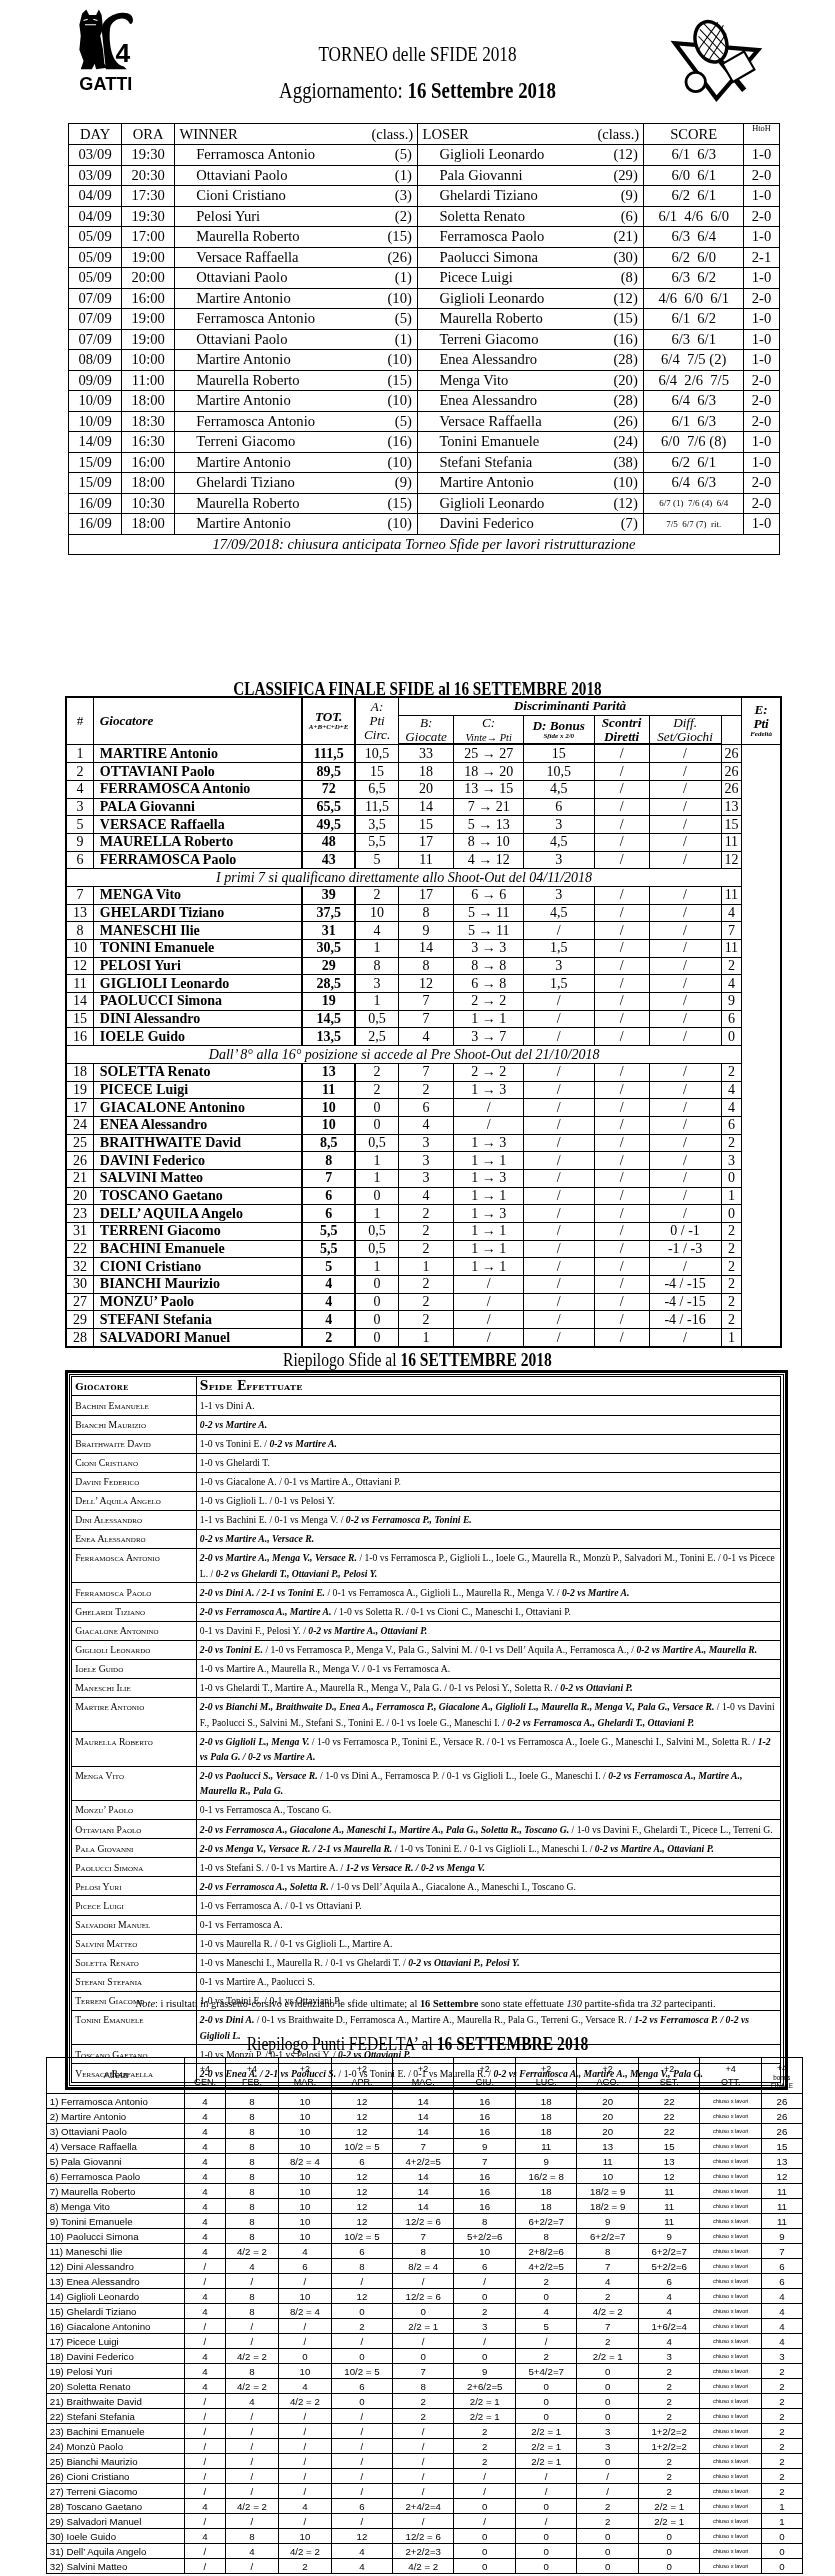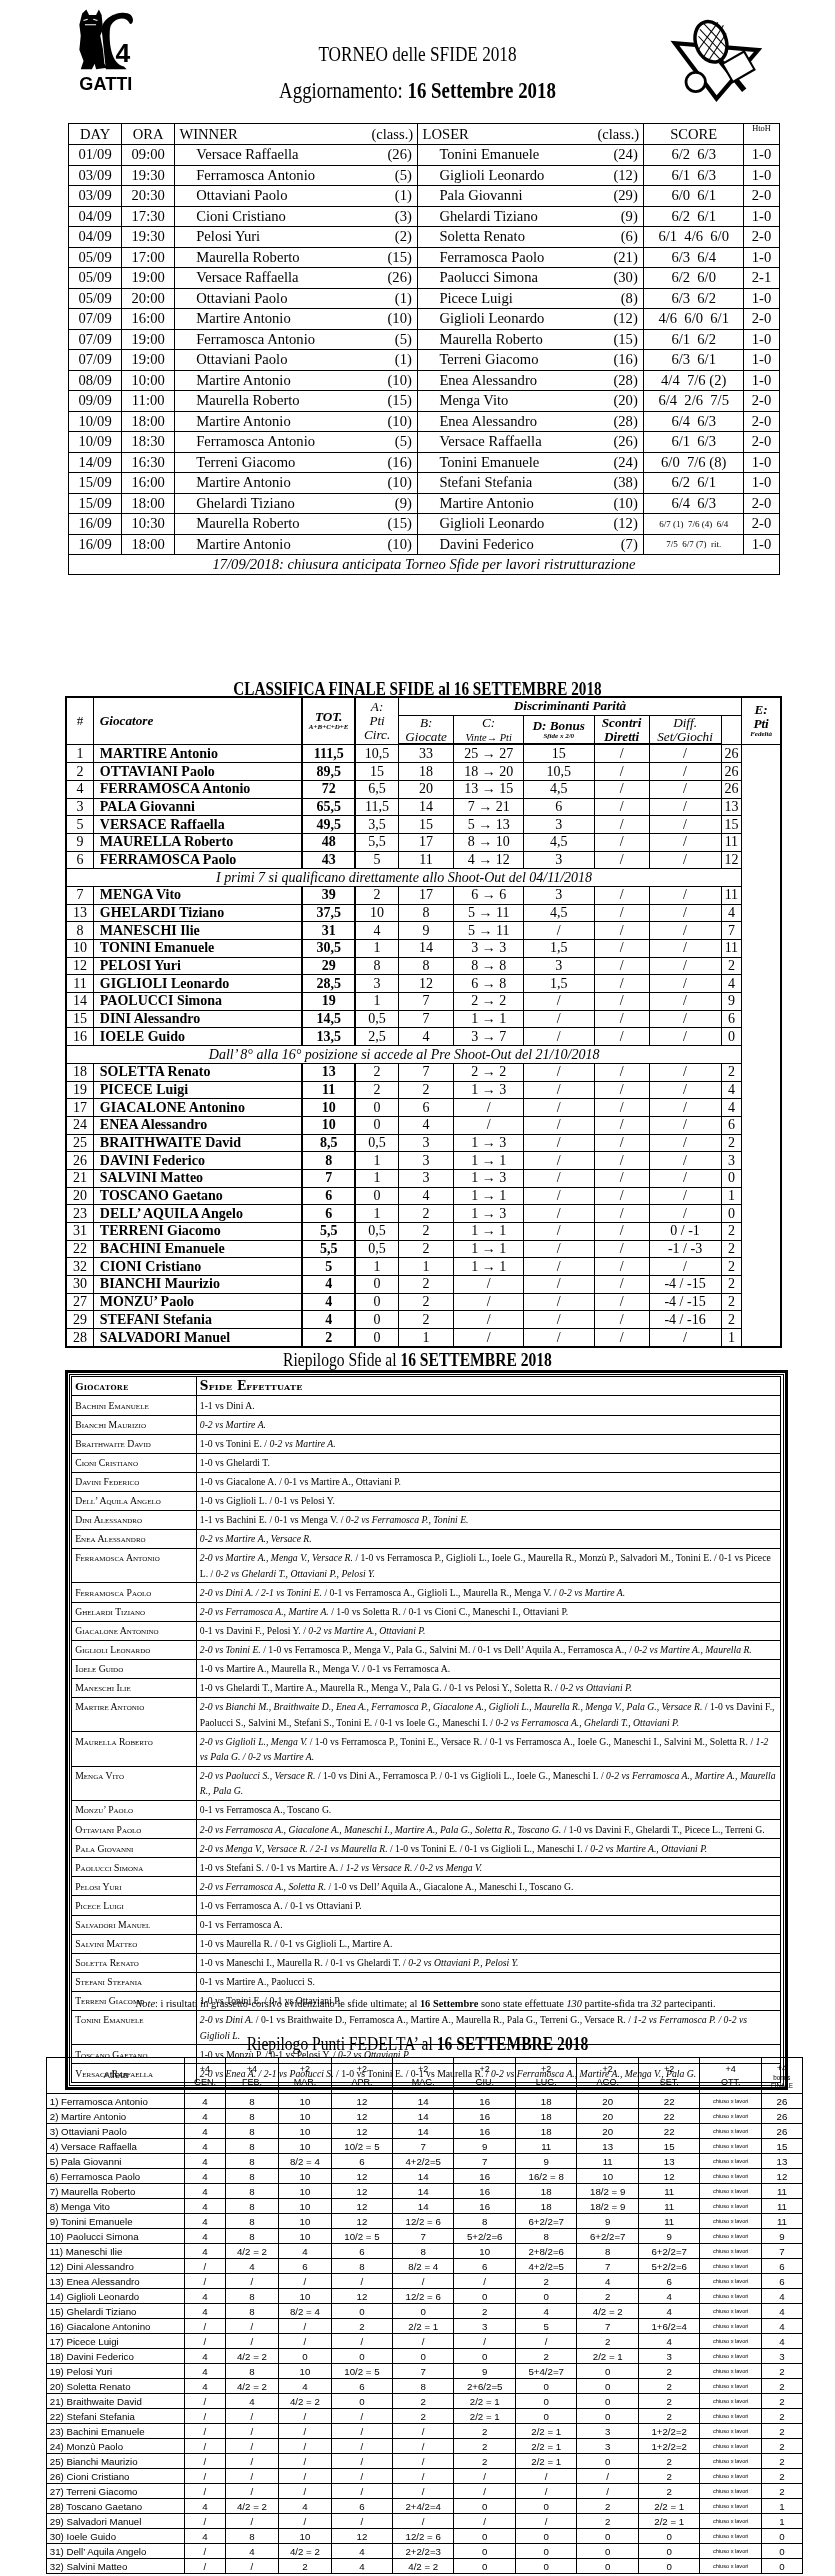--- a/index.html
+++ b/index.html
@@ -38,21 +38,21 @@
   #cls .hdr-bottom th { border-bottom: 2.8px solid #000; }
 
   
   #rie-title { left: 0; width: 835px; top: 1349px; text-align: center; font-size: 19px; transform: scaleX(0.82); }
   #rie-title b { font-weight: bold; }
   #rie-wrap { left: 67px; top: 1372px; width: 710px; border: 3.5px double #000; padding: 1.4px; outline: 2.1px solid #000; }
   #rie { width: 100%; font-size: 9.7px; }
   #rie td, #rie th { border: 0.7px solid #000; padding: 1.4px 2.8px; text-align: left; vertical-align: top; line-height: 15.3px; }
   #rie th { font-family: "DejaVu Serif", serif; font-weight: 900; font-variant: small-caps; font-size: 12px; letter-spacing: 0.3px; }
   #rie .pl { font-variant: small-caps; width: 118px; white-space: nowrap; font-size: 9.7px; }
-  #rie .bi { font-weight: normal; font-style: italic; }
+  #rie .bi { font-weight: bold; font-style: italic; }
   #note { left: 67px; width: 717px; top: 1998px; font-size: 10.4px; text-align: center; }
   #note i { font-style: italic; }
   #note b { font-weight: bold; }
 
   
   #fed-title { left: 0; width: 835px; top: 2033px; text-align: center; font-size: 19px; transform: scaleX(0.82); }
   #fed-title b { font-weight: bold; }
   #fed { left: 46px; top: 2057px; width: 757px; font-family: "Liberation Sans", "DejaVu Sans", sans-serif; font-size: 9.7px; }
   #fed td, #fed th { border: 0.7px solid #000; height: 14px; padding: 0 2.1px; text-align: center; font-weight: normal; white-space: nowrap; }
   #fed th { height: 35px; line-height: 12.5px; font-size: 9px; }
@@ -99,30 +99,20 @@
       <th class="c">ORA</th>
       <th style="text-align:left;border-right:none">WINNER</th>
       <th class="r" style="border-left:none">(class.)</th>
       <th style="text-align:left;border-right:none">LOSER</th>
       <th class="r" style="border-left:none">(class.)</th>
       <th class="c">SCORE</th>
       <th class="c htoh">HtoH</th>
     </tr>
   </thead>
   <tbody id="matches-body">
-  <tr>
-        <td class="c">01/09</td>
-        <td class="c">09:00</td>
-        <td class="w">Versace Raffaella</td>
-        <td class="wc">(26)</td>
-        <td class="w">Tonini Emanuele</td>
-        <td class="wc">(24)</td>
-        <td class="c" style="white-space: pre;">6/2  6/3</td>
-        <td class="c">1-0</td>
-      </tr>
       <tr>
         <td class="c">03/09</td>
         <td class="c">19:30</td>
         <td class="w">Ferramosca Antonio</td>
         <td class="wc">(5)</td>
         <td class="w">Giglioli Leonardo</td>
         <td class="wc">(12)</td>
         <td class="c" style="white-space: pre;">6/1  6/3</td>
         <td class="c">1-0</td>
       </tr>
@@ -216,21 +206,21 @@
         <td class="c" style="white-space: pre; margin-top: 28px;">6/3  6/1</td>
         <td class="c">1-0</td>
       </tr>
       <tr>
         <td class="c">08/09</td>
         <td class="c">10:00</td>
         <td class="w">Martire Antonio</td>
         <td class="wc">(10)</td>
         <td class="w">Enea Alessandro</td>
         <td class="wc">(28)</td>
-        <td class="c" style="white-space: pre;">4/4  7/6 (2)</td>
+        <td class="c" style="white-space: pre;">6/4  7/5 (2)</td>
         <td class="c">1-0</td>
       </tr>
       <tr>
         <td class="c">09/09</td>
         <td class="c">11:00</td>
         <td class="w">Maurella Roberto</td>
         <td class="wc">(15)</td>
         <td class="w">Menga Vito</td>
         <td class="wc">(20)</td>
         <td class="c" style="white-space: pre;">6/4  2/6  7/5</td>

